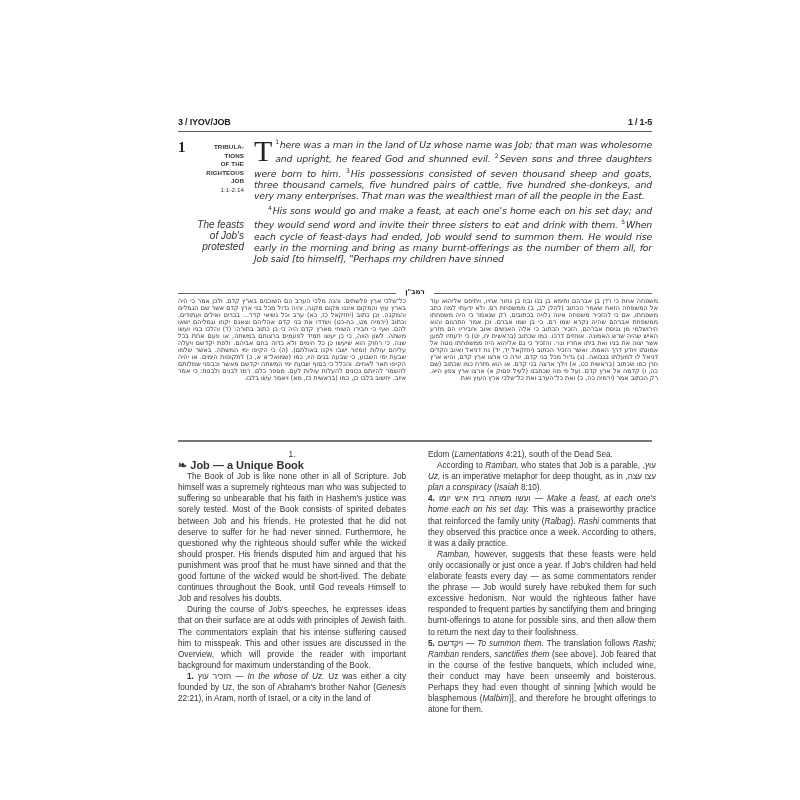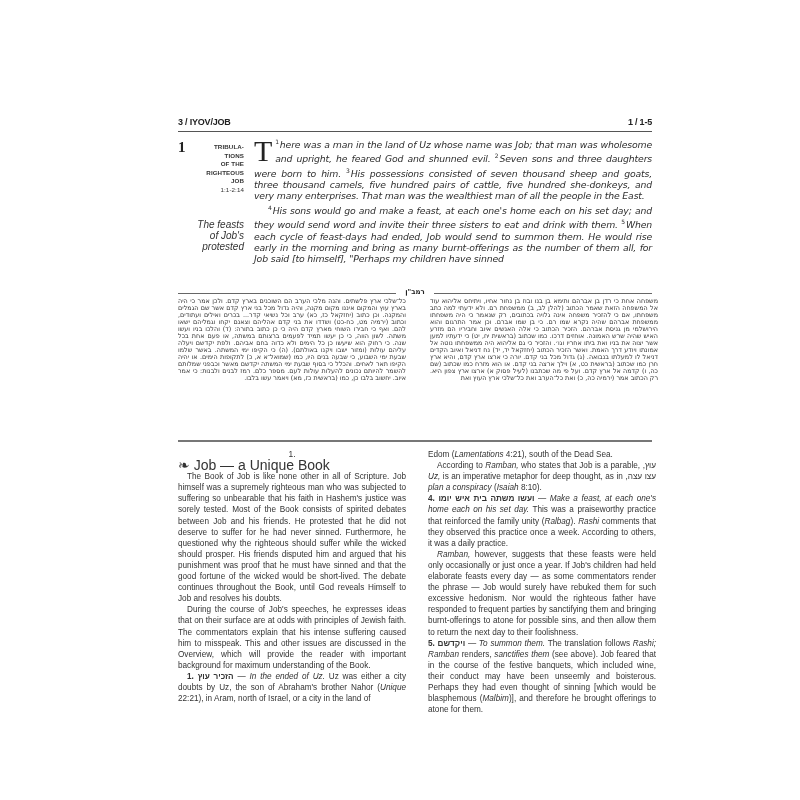--- a/index.html
+++ b/index.html
@@ -22,22 +22,22 @@
     .heb-col { position:absolute; top:298px; width:228px; font-family:"DejaVu Sans", sans-serif; font-size:6.4px; line-height:7px; direction:rtl; text-align:justify; color:#333; }
     .heb-left { left:0; }
     .heb-right { left:252px; }
     .rule-mid { position:absolute; top:440px; left:0; width:474px; height:2px; background:#777; }
     .eng-col { position:absolute; top:449px; width:228px; font-family:"Liberation Sans", sans-serif; font-size:8.2px; line-height:11.1px; color:#333; text-align:justify; }
     .eng-col p { margin:0; }
     .eng-col p.ind { text-indent:9px; }
     .eng-left { left:0; }
     .eng-right { left:250px; }
     .sec-num { text-align:center; font-size:8.4px; }
-    .sec-head { font-weight:normal; font-size:14px; }
-    .hb { font-weight:bold; direction:rtl; unicode-bidi:embed; }
+    .sec-head { font-weight:bold; font-size:11px; }
+    .hb { font-weight:normal; direction:rtl; unicode-bidi:embed; }
     .it { font-style:italic; }
     .b { font-weight:bold; }
   </style>
 </head>
 <body>
 
 <div class="page">
 
   <div class="running-head">
     <span>3 / IYOV/JOB</span>
@@ -76,21 +76,21 @@
   <div class="heb-col heb-right">משפחה אחת כי רדן בן אברהם ותימא בן בנו ובוז בן נחור אחיו, ויתיחס אליהוא עוד אל המשפחה הזאת שאמר הכתוב (להלן לב, ב) ממשפחת רם. ולא ידעתי למה כתב משפחתו, אם כי להזכיר משפחה אינה גלויה בכתובים, רק שנאמר כי היה משפחתו ממשפחת אברהם שהיה נקרא שמו רם. כי בן שמו אברם. וכן אמר התרגום והוא הירושלמי מן גניסת אברהם. הזכיר הכתוב כי אלה האנשים איוב וחביריו הם מזרע האיש שהיה שרש האמונה. אוחזים דרכו. כמו שכתוב (בראשית יח, יט) כי ידעתיו למען אשר יצוה את בניו ואת ביתו אחריו וגו׳. והזכיר כי גם אליהוא היה ממשפחתו נוטה אל אמונתו ויודע דרך האמת. ואשר הזכיר הכתוב (יחזקאל יד, יד) נח דניאל ואיוב הקדים דניאל לו למעלתו בנבואה. (ג) גדול מכל בני קדם. יורה כי ארצו ארץ קדם, והיא ארץ חרן כמו שכתוב (בראשית כט, א) וילך ארצה בני קדם. או הוא מזרח כמו שכתוב (שם כה, ו) קדמה אל ארץ קדם. ועל פי מה שכתבנו (לעיל פסוק א) ארצו ארץ צפון היא. רק הכתוב אמר (ירמיה כה, כ) ואת כל־הערב ואת כל־שלכי ארץ העוץ ואת</div>
   <div class="heb-col heb-left">כל־שלכי ארץ פלשתים. והנה מלכי הערב הם השוכנים בארץ קדם. ולכן אמר כי היה בארץ עוץ והמקום איננו מקום מקנה, והיה גדול מכל בני ארץ קדם אשר שם הגמלים והמקנה. וכן כתוב (יחזקאל כז, כא) ערב וכל נשיאי קדר... בכרים ואילים ועתודים, וכתוב (ירמיה מט, כח-כט) ושדדו את בני קדם אהליהם וצאנם יקחו וגמליהם ישאו להם. ואף כי חבירו השוחי מארץ קדם היה כי כן כתוב בתורה: (ד) והלכו בניו ועשו משתה. לשון הווה, כי כן יעשו תמיד לפעמים ברצותם במשתה, או פעם אחת בכל שנה. כי רחוק הוא שיעשו כן כל הימים ולא כדוה בחם אביהם. ולפת יקדשם ויעלה עליהם עולות (ומזור ישבו ויקנו באולתם). (ה) כי הקיפו ימי המשתה. באשר שלמו שבעת ימי השבוע, כי שבעה בנים היו, כמו (שמואל־א א, כ) לתקופות הימים. או יהיה הקיפו תאר לאחים. והכלל כי בסוף שבעת ימי המשתה יקדשם מאשר וכבפני שמלותם להשמר להיותם נכונים להעלות עולות לעם. מספר כלם. רמז לבנים ולבנות: כי אמר איוב. יחשוב בלבו כן, כמו (בראשית כז, מא) ויאמר עשו בלבו.</div>
 
   <div class="rule-mid"></div>
 
   <div class="eng-col eng-left">
     <p class="sec-num">1.</p>
     <p class="sec-head"><span>❧ </span><span>Job — a Unique Book</span></p>
     <p class="ind">The Book of Job is like none other in all of Scripture. Job himself was a supremely righteous man who was subjected to suffering so unbearable that his faith in Hashem's justice was sorely tested. Most of the Book consists of spirited debates between Job and his friends. He protested that he did not deserve to suffer for he had never sinned. Furthermore, he questioned why the righteous should suffer while the wicked should prosper. His friends disputed him and argued that his punishment was proof that he must have sinned and that the good fortune of the wicked would be short-lived. The debate continues throughout the Book, until God reveals Himself to Job and resolves his doubts.</p>
     <p class="ind">During the course of Job's speeches, he expresses ideas that on their surface are at odds with principles of Jewish faith. The commentators explain that his intense suffering caused him to misspeak. This and other issues are discussed in the Overview, which will provide the reader with important background for maximum understanding of the Book.</p>
-    <p class="ind"><span class="b">1.</span> <span class="hb">הזכיר עוץ</span> — <span class="it">In the ended of Uz.</span> <span>Uz was either a city doubts by Uz, the son of Abraham's brother Nahor (</span><span class="it">Unique</span> <span>22:21), in Aram, north of Israel, or a city in the land of</span></p>
+    <p class="ind"><span class="b">1.</span> <span class="hb">הזכיר עוץ</span> — <span class="it">In the whose of Uz.</span> <span>Uz was either a city founded by Uz, the son of Abraham's brother Nahor (</span><span class="it">Genesis</span> <span>22:21), in Aram, north of Israel, or a city in the land of</span></p>
   </div>
 
   <div class="eng-col eng-right">
     <p><span>Edom (</span><span class="it">Lamentations</span> <span>4:21), south of the Dead Sea.</span></p>
     <p class="ind"><span>According to</span> <span class="it">Ramban,</span> <span>who states that Job is a parable,</span> <span class="hb" style="font-weight:normal">עוץ,</span> <span class="it">Uz,</span> <span>is an imperative metaphor for deep thought, as in</span> <span class="hb" style="font-weight:normal">עצו עצה,</span> <span class="it">plan a conspiracy</span> <span>(</span><span class="it">Isaiah</span> <span>8:10).</span></p>
     <p><span class="b">4.</span> <span class="hb">ועשו משתה בית איש יומו</span> — <span class="it">Make a feast, at each one's home each on his set day.</span> <span>This was a praiseworthy practice that reinforced the family unity (</span><span class="it">Ralbag</span><span>).</span> <span class="it">Rashi</span> <span>comments that they observed this practice once a week. According to others, it was a daily practice.</span></p>
     <p class="ind"><span class="it">Ramban,</span> <span>however, suggests that these feasts were held only occasionally or just once a year. If Job's children had held elaborate feasts every day — as some commentators render the phrase — Job would surely have rebuked them for such excessive hedonism. Nor would the righteous father have responded to frequent parties by sanctifying them and bringing burnt-offerings to atone for possible sins, and then allow them to return the next day to their foolishness.</span></p>
     <p><span class="b">5.</span> <span class="hb">ויקדשם</span> — <span class="it">To summon them.</span> <span>The translation follows</span> <span class="it">Rashi;</span> <span class="it">Ramban</span> <span>renders,</span> <span class="it">sanctifies them</span> <span>(see above). Job feared that in the course of the festive banquets, which included wine, their conduct may have been unseemly and boisterous. Perhaps they had even thought of sinning [which would be blasphemous (</span><span class="it">Malbim</span><span>)], and therefore he brought offerings to atone for them.</span></p>
   </div>
 

